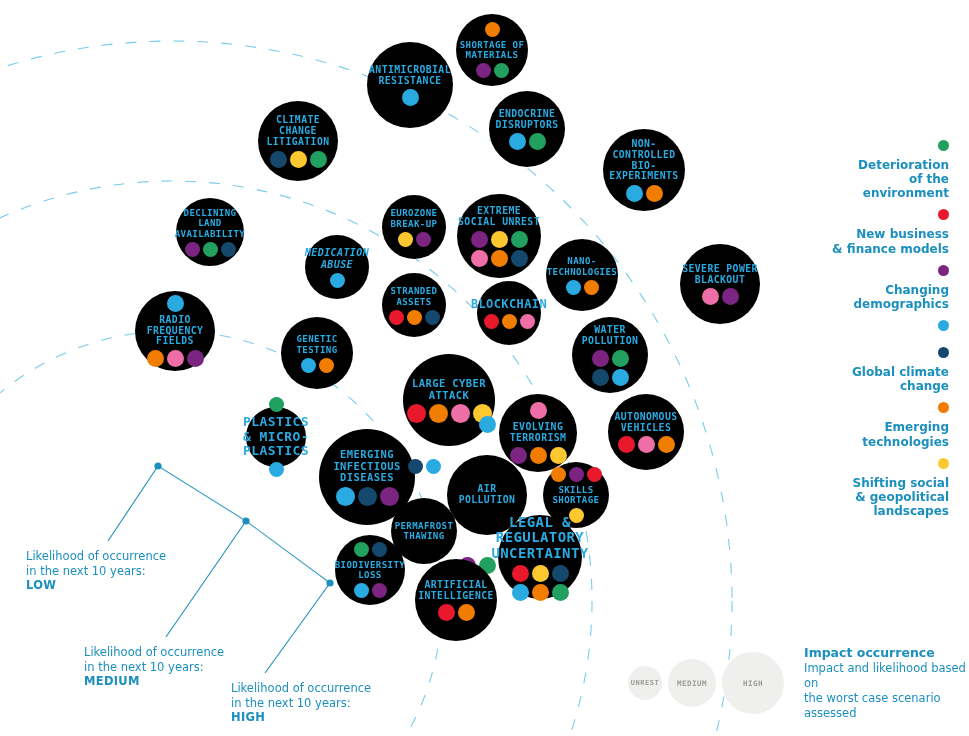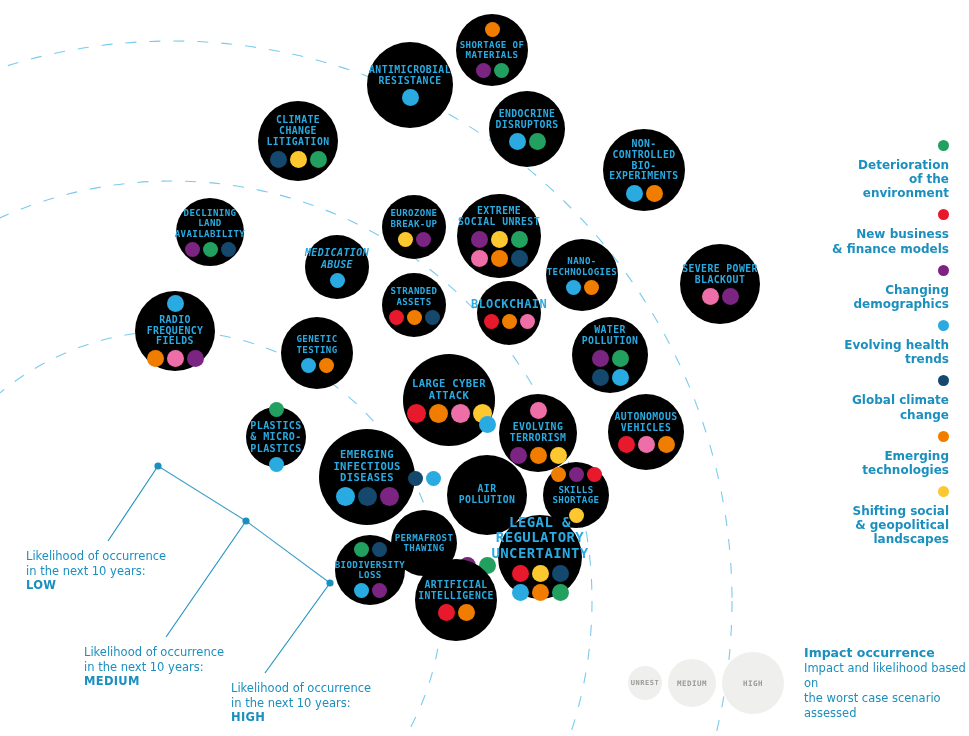--- a/index.html
+++ b/index.html
@@ -231,21 +231,21 @@
             <span class="dot" style="width: 17px; height: 17px; background: rgb(41, 171, 226); margin: 1px 1.5px;"></span>
           </div>
         </div>
       </div>
       <div class="bubble" title="PLASTICS &amp; MICRO-PLASTICS" style="left: 246px; top: 407px; width: 60px; height: 60px;">
         <div class="dots">
           <div class="row">
             <span class="dot" style="width: 15px; height: 15px; background: rgb(34, 160, 95); margin: 1px 1.5px;"></span>
           </div>
         </div>
-        <div class="blabel" style="font-size: 10px; margin: 2px 0px;">PLASTICS<br>&amp; MICRO-<br>PLASTICS</div>
+        <div class="blabel" style="font-size: 13px; margin: 2px 0px;">PLASTICS<br>&amp; MICRO-<br>PLASTICS</div>
         <div class="dots">
           <div class="row">
             <span class="dot" style="width: 15px; height: 15px; background: rgb(41, 171, 226); margin: 1px 1.5px;"></span>
           </div>
         </div>
       </div>
       <div class="bubble" title="LARGE CYBER ATTACK" style="left: 403px; top: 354px; width: 92px; height: 92px;">
         <div class="blabel" style="font-size: 10.5px; margin: 2px 0px;">LARGE CYBER<br>ATTACK</div>
         <div class="dots">
           <div class="row">
@@ -320,21 +320,21 @@
             <span class="dot" style="width: 15px; height: 15px; background: rgb(232, 25, 44); margin: 1px 1.5px;"></span>
           </div>
         </div>
         <div class="blabel" style="font-size: 9.1px; margin: 2px 0px;">SKILLS<br>SHORTAGE</div>
         <div class="dots">
           <div class="row">
             <span class="dot" style="width: 15px; height: 15px; background: rgb(253, 200, 47); margin: 1px 1.5px;"></span>
           </div>
         </div>
       </div>
-      <div class="bubble" title="PERMAFROST THAWING" style="left: 391px; top: 510px; width: 66px; height: 66px; gap: 44px;">
+      <div class="bubble" title="PERMAFROST THAWING" style="left: 391px; top: 498px; width: 66px; height: 66px; gap: 44px;">
         <div class="dots">
           <div class="row">
             <span class="dot" style="width: 15px; height: 15px; background: rgb(20, 72, 109); margin: 1px 1.5px;"></span>
             <span class="dot" style="width: 15px; height: 15px; background: rgb(41, 171, 226); margin: 1px 1.5px;"></span>
           </div>
         </div>
         <div class="blabel" style="font-size: 9.1px; margin: 2px 0px;">PERMAFROST<br>THAWING</div>
         <div class="dots">
           <div class="row">
             <span class="dot" style="width: 15px; height: 15px; background: rgb(34, 160, 95); margin: 1px 1.5px;"></span>
@@ -381,21 +381,21 @@
             <span class="dot" style="width: 17px; height: 17px; background: rgb(240, 125, 0); margin: 1px 1.5px;"></span>
           </div>
         </div>
       </div>
     </div>
 
   <div class="legend" id="legend">
       <div class="legitem"><span class="ldot" style="background: rgb(34, 160, 95);"></span><div class="ltxt">Deterioration<br>of the environment</div></div>
       <div class="legitem"><span class="ldot" style="background: rgb(232, 25, 44);"></span><div class="ltxt">New business<br>&amp; finance models</div></div>
       <div class="legitem"><span class="ldot" style="background: rgb(123, 36, 130);"></span><div class="ltxt">Changing<br>demographics</div></div>
-      <div class="legitem"><span class="ldot" style="background: rgb(41, 171, 226);"></span><div class="ltxt">Evolving health<br>trends</div></div>
+      <div class="legitem"><span class="ldot" style="background: rgb(41, 171, 226);"></span></div>
       <div class="legitem"><span class="ldot" style="background: rgb(20, 72, 109);"></span><div class="ltxt">Global climate<br>change</div></div>
       <div class="legitem"><span class="ldot" style="background: rgb(240, 125, 0);"></span><div class="ltxt">Emerging<br>technologies</div></div>
       <div class="legitem"><span class="ldot" style="background: rgb(253, 200, 47);"></span><div class="ltxt">Shifting social<br>&amp; geopolitical<br>landscapes</div></div>
     </div>
 
   <div id="callouts">
       <div class="callout" style="left: 26px; top: 549px;"><span>Likelihood of occurrence</span><br><span>in the next 10 years:</span><b>LOW</b></div>
       <div class="callout" style="left: 84px; top: 645px;"><span>Likelihood of occurrence</span><br><span>in the next 10 years:</span><b>MEDIUM</b></div>
       <div class="callout" style="left: 231px; top: 681px;"><span>Likelihood of occurrence</span><br><span>in the next 10 years:</span><b>HIGH</b></div>
     </div>

